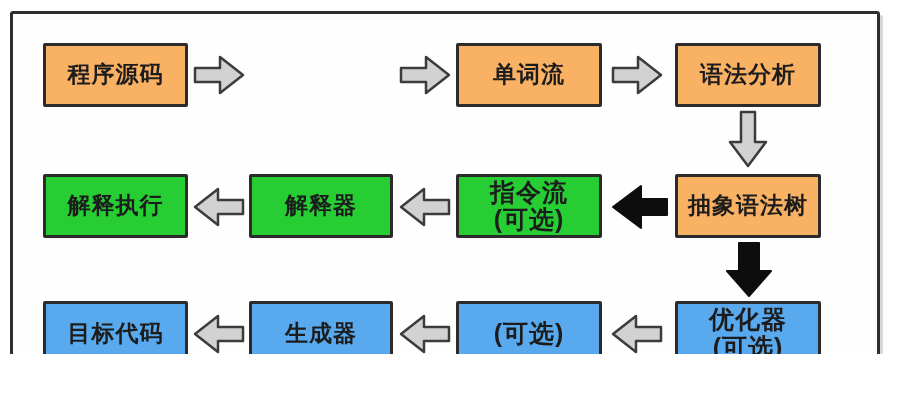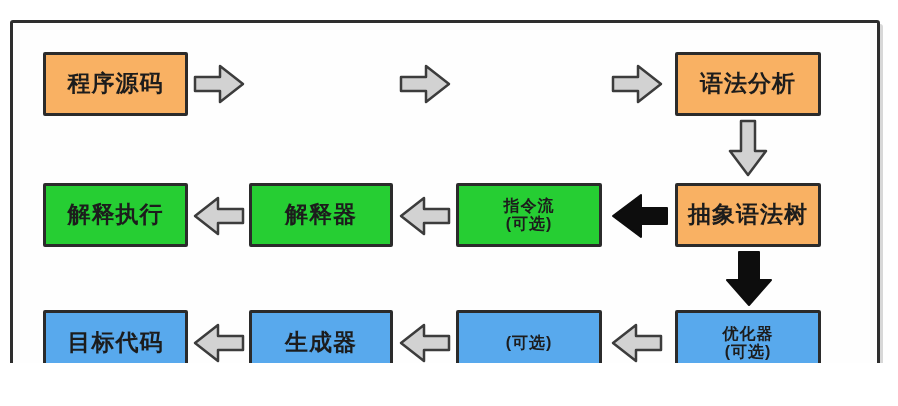--- a/index.html
+++ b/index.html
@@ -7,21 +7,20 @@
     padding: 0;
     background: #ffffff;
     font-family: "Liberation Sans", "DejaVu Sans", sans-serif;
   }
   .stage {
     position: relative;
     width: 898px;
     height: 354px;
     background: #ffffff;
     overflow: hidden;
-    margin-top: 9px;
   }
   .frame {
     position: absolute;
     left: 10px;
     top: 11px;
     width: 864px;
     height: 371px;
     border: 3px solid #2e2e2e;
     border-radius: 3px;
     background: #fefefe;
@@ -39,34 +38,37 @@
     text-align: center;
   }
   .node .lbl {
     font-weight: 700;
     color: #1c1c1c;
     font-size: 23px;
     line-height: 1.1;
     letter-spacing: 1px;
     white-space: nowrap;
   }
-  .node.twoline .lbl { font-size: 16px; }
+  .node.twoline .lbl { font-size: 25px; }
   .orange { background: #f9b163; }
   .green  { background: #26ce33; }
   .blue   { background: #58a9ed; }
   .arrow  { position: absolute; display: block; }
 </style>
 </head>
 <body>
 
 <div class="stage">
   <div class="frame">
 
     <div class="node orange" style="left:30px;top:29px;width:145px;height:64px">
       <span class="lbl">程序源码</span>
+    </div>
+    <div class="node orange" style="left:443px;top:29px;width:146px;height:64px">
+      <span class="lbl">单词流</span>
     </div>
     <div class="node orange" style="left:662px;top:29px;width:146px;height:64px">
       <span class="lbl">语法分析</span>
     </div>
 
     <div class="node green" style="left:30px;top:160px;width:145px;height:64px">
       <span class="lbl">解释执行</span>
     </div>
     <div class="node green" style="left:236px;top:160px;width:144px;height:64px">
       <span class="lbl">解释器</span>

